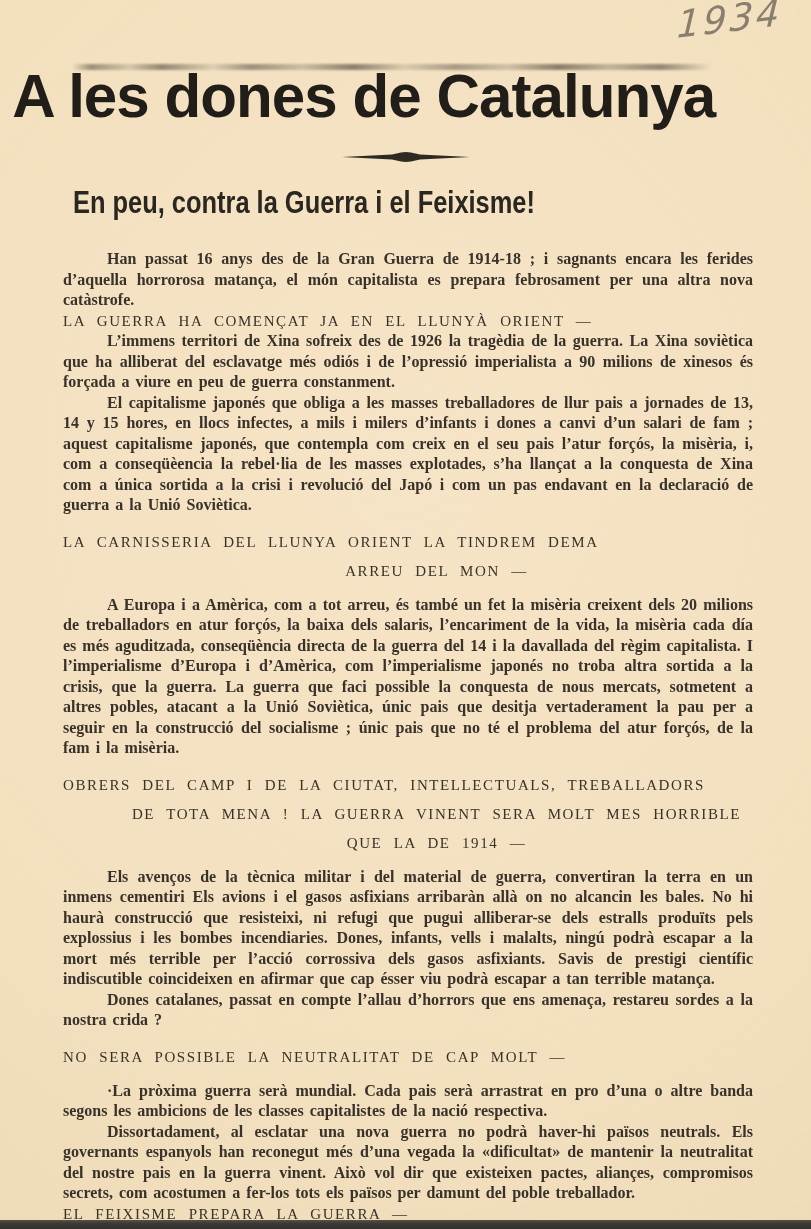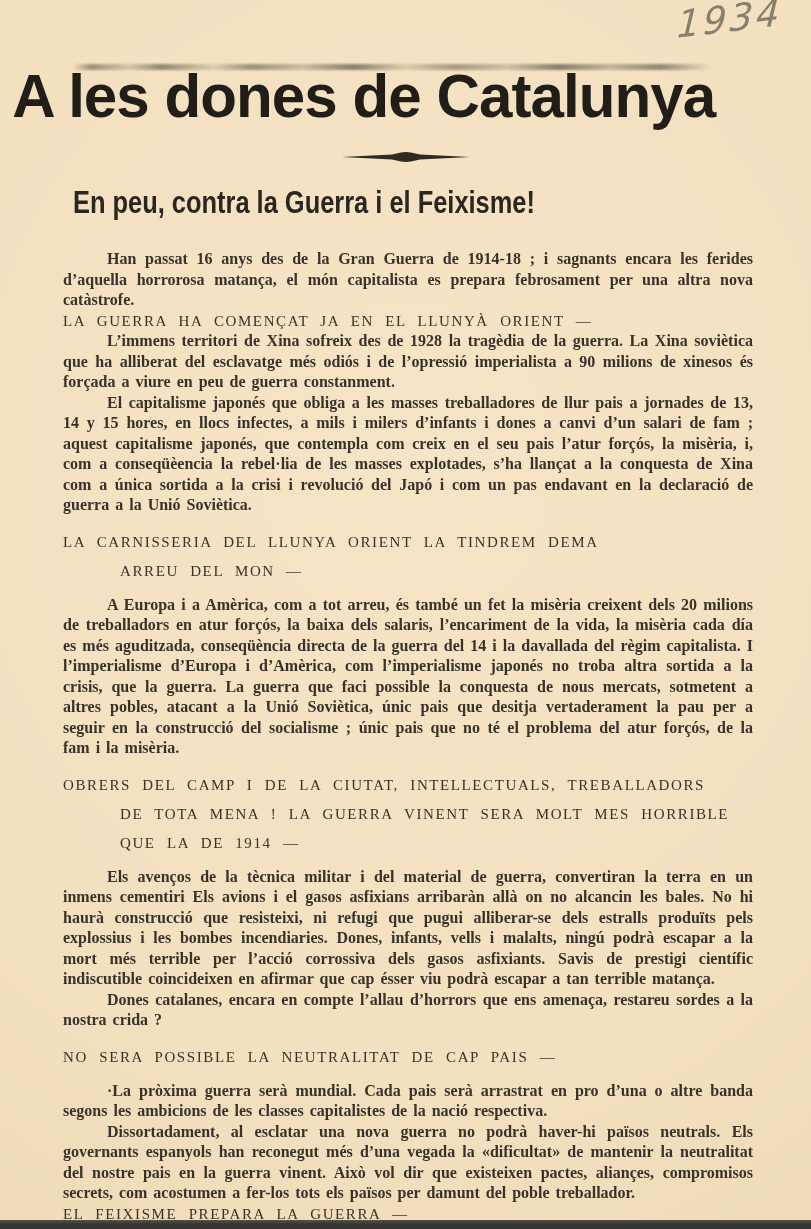--- a/index.html
+++ b/index.html
@@ -90,21 +90,21 @@
   .heading {
     margin: 0;
     font-size: 15px;
     font-weight: 400;
     letter-spacing: 1.6px;
     word-spacing: 6px;
     text-align: left;
   }
   .heading.spaced { margin: 12px 0 9px 0; line-height: 29px; }
   .heading .hl { display: block; font-family: Liberation Serif, serif; }
-  .heading .hl.cont { padding-left: 57px; }
+  .heading .hl.cont { padding-left: 57px; text-align: center; }
 
   
   .scan-bar {
     position: absolute;
     left: 0; bottom: 0;
     width: 100%; height: 9px;
     background: linear-gradient(180deg, #55524a 0%, #3b3933 40%, #33312c 100%);
   }
 </style>
 </head>
@@ -125,42 +125,42 @@
 
     <h2 class="subtitle">En peu, contra la Guerra i el Feixisme!</h2>
   </header>
 
   <main class="doc-body">
 
     <p class="para">Han passat 16 anys des de la Gran Guerra de 1914-18 ; i sagnants encara les ferides d’aquella horrorosa matança, el món capitalista es prepara febrosament per una altra nova catàstrofe.</p>
 
     <h3 class="heading">LA GUERRA HA COMENÇAT JA EN EL LLUNYÀ ORIENT —</h3>
 
-    <p class="para">L’immens territori de Xina sofreix des de 1928 la tragèdia de la guerra. La Xina soviètica que ha alliberat del esclavatge més odiós i de l’opressió imperialista a 90 milions de xinesos és forçada a viure en peu de guerra constanment.</p>
+    <p class="para">L’immens territori de Xina sofreix des de 1926 la tragèdia de la guerra. La Xina soviètica que ha alliberat del esclavatge més odiós i de l’opressió imperialista a 90 milions de xinesos és forçada a viure en peu de guerra constanment.</p>
 
     <p class="para">El capitalisme japonés que obliga a les masses treballadores de llur pais a jornades de 13, 14 y 15 hores, en llocs infectes, a mils i milers d’infants i dones a canvi d’un salari de fam ; aquest capitalisme japonés, que contempla com creix en el seu pais l’atur forçós, la misèria, i, com a conseqüèencia la rebel·lia de les masses explotades, s’ha llançat a la conquesta de Xina com a única sortida a la crisi i revolució del Japó i com un pas endavant en la declaració de guerra a la Unió Soviètica.</p>
 
     <h3 class="heading spaced">
       <span class="hl">LA CARNISSERIA DEL LLUNYA ORIENT LA TINDREM DEMA</span>
       <span class="hl cont">ARREU DEL MON —</span>
     </h3>
 
     <p class="para">A Europa i a Amèrica, com a tot arreu, és també un fet la misèria creixent dels 20 milions de treballadors en atur forçós, la baixa dels salaris, l’encariment de la vida, la misèria cada día es més aguditzada, conseqüència directa de la guerra del 14 i la davallada del règim capitalista. I l’imperialisme d’Europa i d’Amèrica, com l’imperialisme japonés no troba altra sortida a la crisis, que la guerra. La guerra que faci possible la conquesta de nous mercats, sotmetent a altres pobles, atacant a la Unió Soviètica, únic pais que desitja vertaderament la pau per a seguir en la construcció del socialisme ; únic pais que no té el problema del atur forçós, de la fam i la misèria.</p>
 
     <h3 class="heading spaced">
       <span class="hl">OBRERS DEL CAMP I DE LA CIUTAT, INTELLECTUALS, TREBALLADORS</span>
       <span class="hl cont">DE TOTA MENA ! LA GUERRA VINENT SERA MOLT MES HORRIBLE</span>
       <span class="hl cont">QUE LA DE 1914 —</span>
     </h3>
 
     <p class="para">Els avenços de la tècnica militar i del material de guerra, convertiran la terra en un inmens cementiri  Els avions i el gasos asfixians arribaràn allà on no alcancin les bales. No hi haurà construcció que resisteixi, ni refugi que pugui alliberar-se dels estralls produïts pels explossius i les bombes incendiaries. Dones, infants, vells i malalts, ningú podrà escapar a la mort més terrible per l’acció corrossiva dels gasos asfixiants. Savis de prestigi científic indiscutible coincideixen en afirmar que cap ésser viu podrà escapar a tan terrible matança.</p>
 
-    <p class="para">Dones catalanes, encara en compte l’allau d’horrors que ens amenaça, restareu sordes a la nostra crida ?</p>
+    <p class="para">Dones catalanes, passat en compte l’allau d’horrors que ens amenaça, restareu sordes a la nostra crida ?</p>
 
-    <h3 class="heading spaced">NO SERA POSSIBLE LA NEUTRALITAT DE CAP PAIS —</h3>
+    <h3 class="heading spaced">NO SERA POSSIBLE LA NEUTRALITAT DE CAP MOLT —</h3>
 
     <p class="para">·La pròxima guerra serà mundial. Cada pais serà arrastrat en pro d’una o altre banda segons les ambicions de les classes capitalistes de la nació respectiva.</p>
 
     <p class="para">Dissortadament, al esclatar una nova guerra no podrà haver-hi països neutrals. Els governants espanyols han reconegut més d’una vegada la «dificultat» de mantenir la neutralitat del nostre pais en la guerra vinent. Això vol dir que existeixen pactes, aliançes, compromisos secrets, com acostumen a fer-los tots els països per damunt del poble treballador.</p>
 
     <h3 class="heading">EL FEIXISME PREPARA LA GUERRA —</h3>
 
   </main>
 
   <div class="scan-bar"></div>

